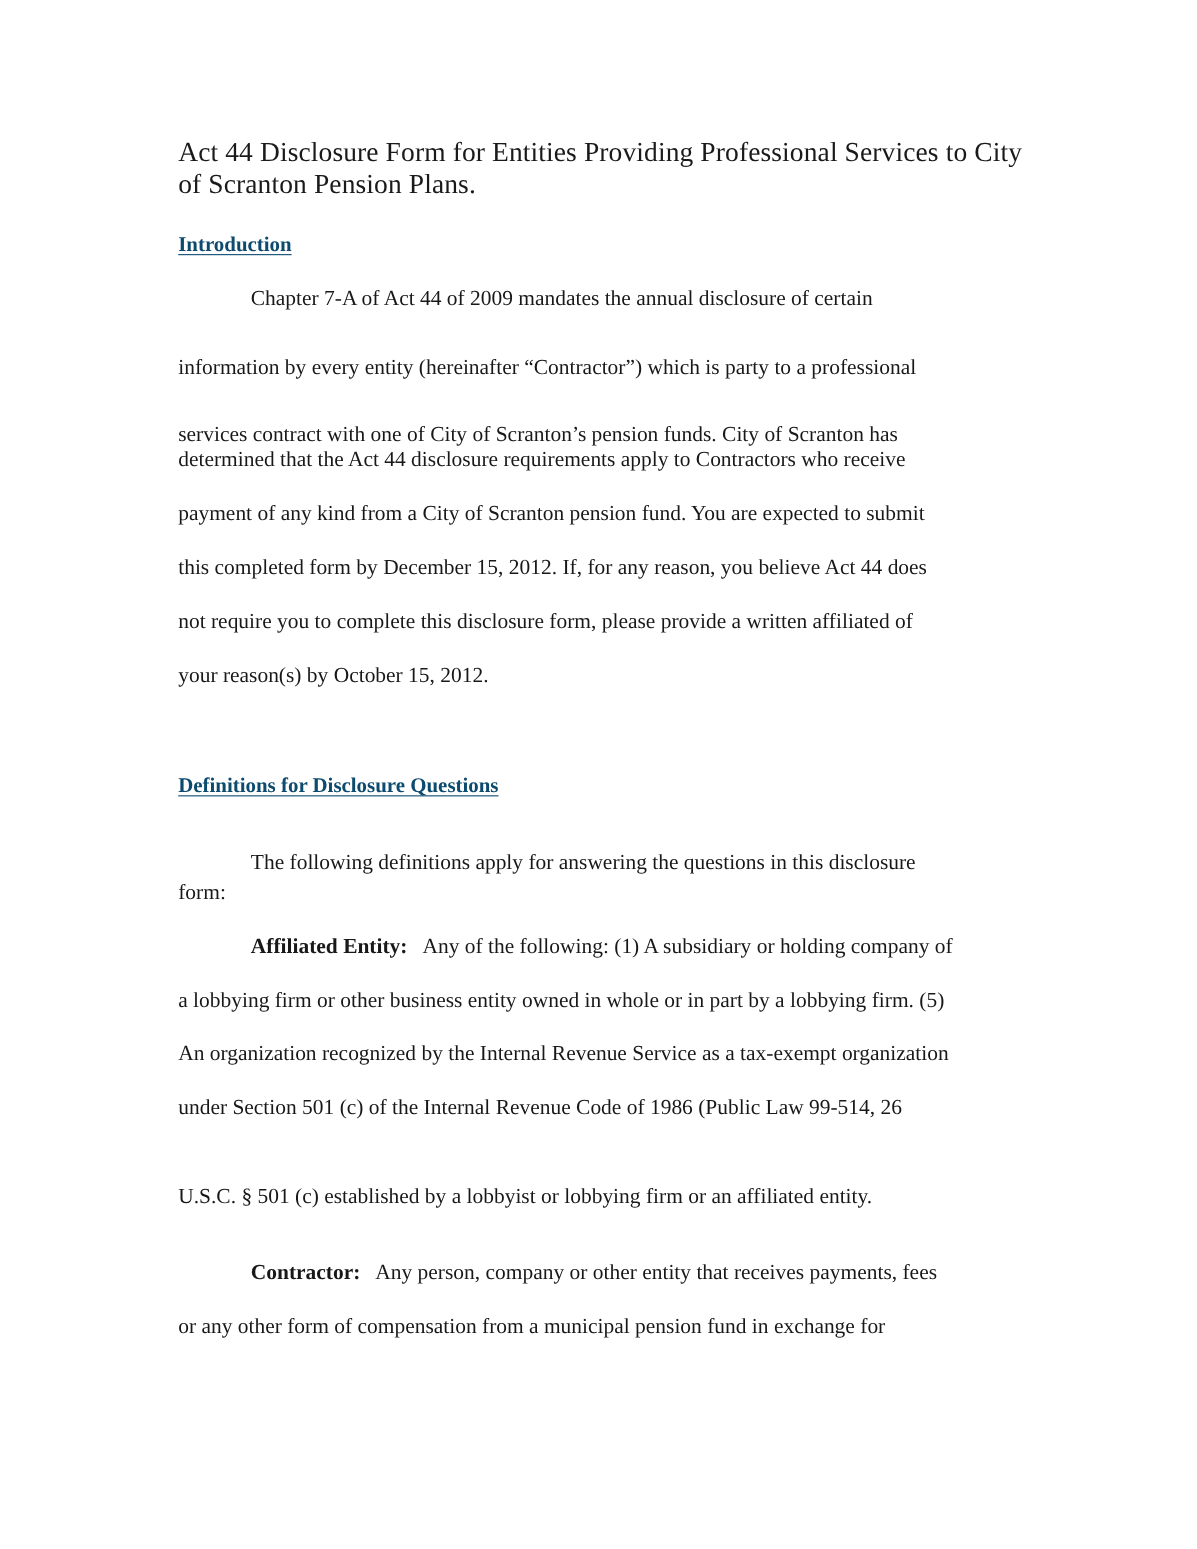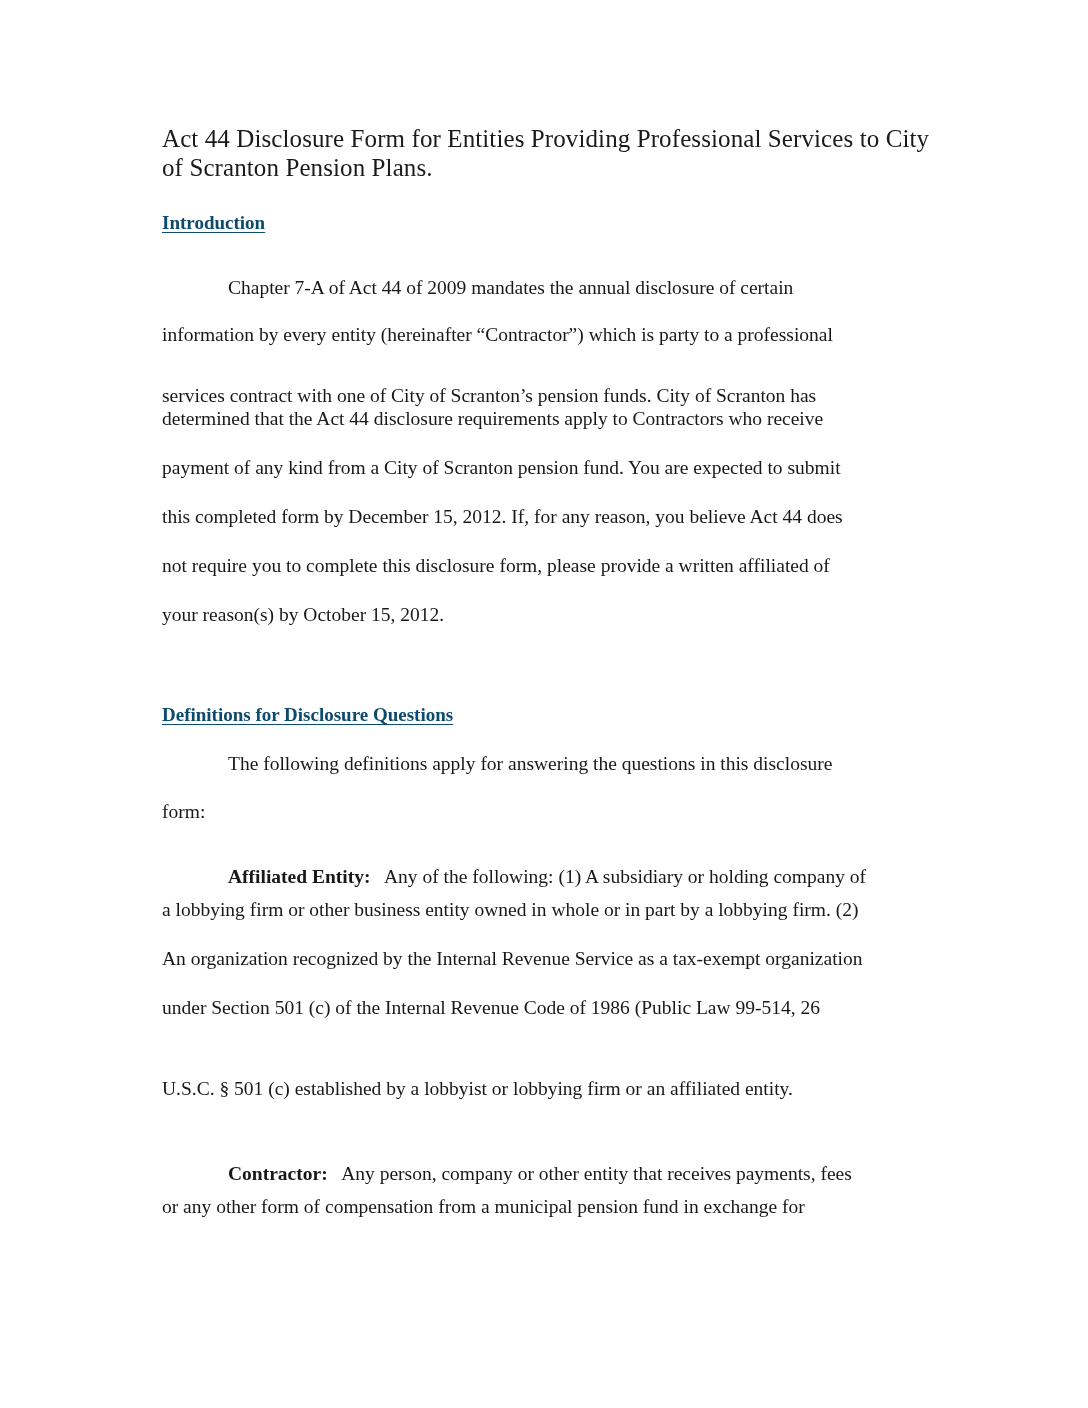--- a/index.html
+++ b/index.html
@@ -44,21 +44,21 @@
     .intro-heading { top: 212px; }
     .defs-heading { top: 704px; }
     .line {
       position: absolute;
       left: 162px;
       font-size: 19.5px;
       line-height: 24px;
       white-space: nowrap;
       color: #181818;
     }
-    .indent { left: 228px; margin-top: 16px; }
+    .indent { left: 228px; }
     .term {
       font-weight: bold;
     }
   </style>
 </head>
 <body>
 
 <div class="page">
 
   <div class="title">
@@ -72,28 +72,28 @@
   <div class="line" style="top:323px;">information by every entity (hereinafter “Contractor”) which is party to a professional</div>
   <div class="line" style="top:358px;margin-top:26px;">services contract with one of City of Scranton’s pension funds. City of Scranton has</div>
   <div class="line" style="top:407px;">determined that the Act 44 disclosure requirements apply to Contractors who receive</div>
   <div class="line" style="top:456px;">payment of any kind from a City of Scranton pension fund. You are expected to submit</div>
   <div class="line" style="top:505px;">this completed form by December 15, 2012. If, for any reason, you believe Act 44 does</div>
   <div class="line" style="top:554px;">not require you to complete this disclosure form, please provide a written affiliated of</div>
   <div class="line" style="top:603px;">your reason(s) by October 15, 2012.</div>
 
   <div class="section-heading defs-heading">Definitions for Disclosure Questions</div>
 
-  <div class="line indent" style="top:736px;">The following definitions apply for answering the questions in this disclosure</div>
+  <div class="line indent" style="top:773px;">The following definitions apply for answering the questions in this disclosure</div>
   <div class="line" style="top:800px;">form:</div>
 
   <div class="line indent" style="top:849px;">
     <span class="term">Affiliated Entity:</span>&nbsp;&nbsp;
     <span>Any of the following: (1) A subsidiary or holding company of</span>
   </div>
-  <div class="line" style="top:898px;">a lobbying firm or other business entity owned in whole or in part by a lobbying firm. (2)</div>
+  <div class="line" style="top:898px;">a lobbying firm or other business entity owned in whole or in part by a lobbying firm. (5)</div>
   <div class="line" style="top:947px;">An organization recognized by the Internal Revenue Service as a tax-exempt organization</div>
   <div class="line" style="top:996px;">under Section 501 (c) of the Internal Revenue Code of 1986 (Public Law 99-514, 26</div>
   <div class="line" style="top:1077px;">U.S.C. § 501 (c) established by a lobbyist or lobbying firm or an affiliated entity.</div>
 
   <div class="line" style="top:1195px;">or any other form of compensation from a municipal pension fund in exchange for</div>
   <div class="line indent" style="top:1146px;">
     <span class="term">Contractor:</span>&nbsp;&nbsp;
     <span>Any person, company or other entity that receives payments, fees</span>
   </div>
 

